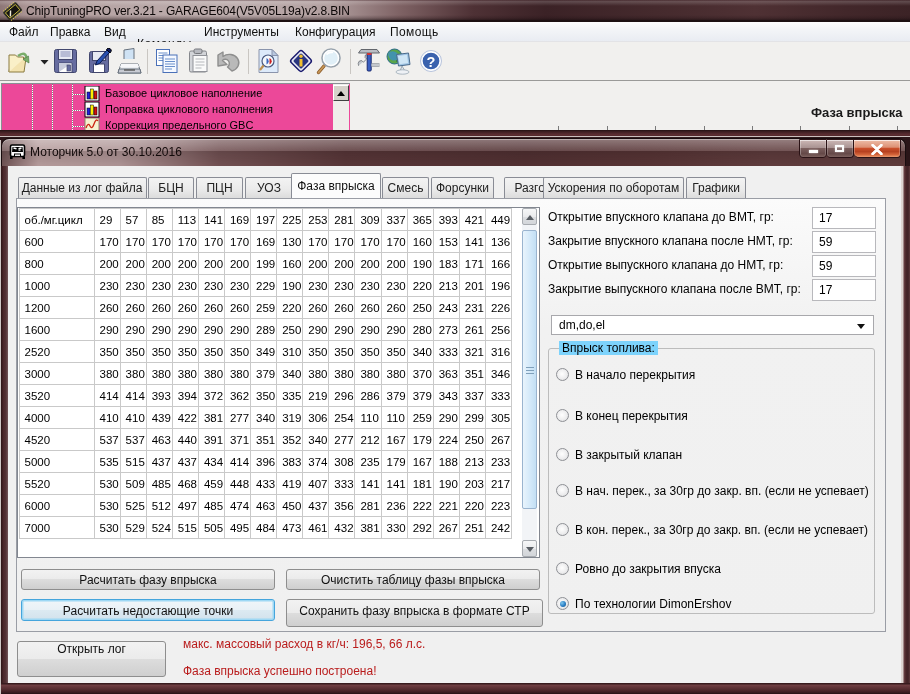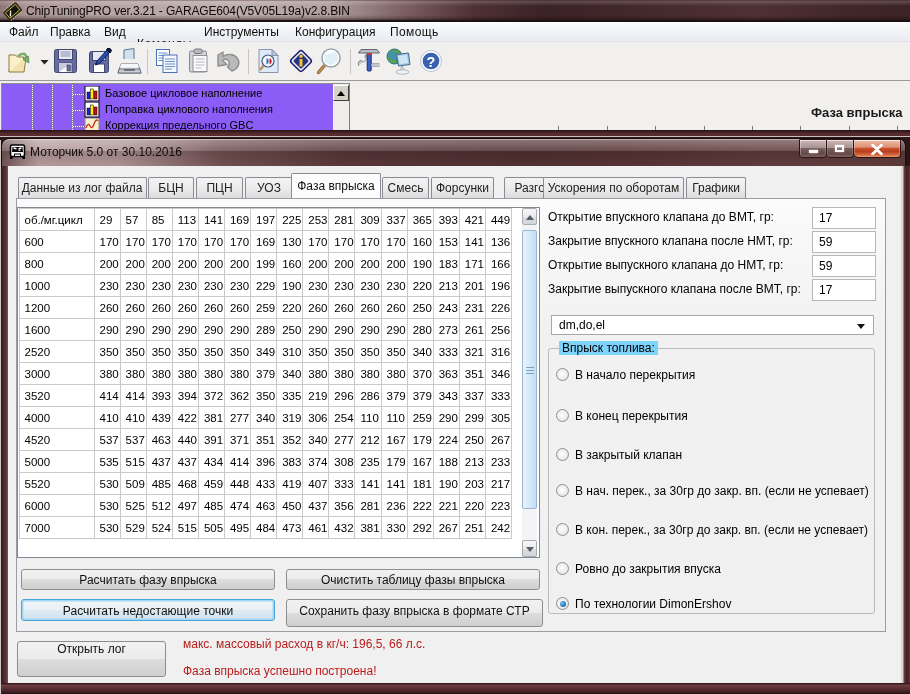--- a/index.html
+++ b/index.html
@@ -19,21 +19,21 @@
   background:linear-gradient(180deg, #fdfdfe 0%, #f2f4f7 45%, #e9ecf2 100%);
   border-bottom:1px solid #e3e3e6; }
 .mi { position:absolute; top:25px; font-size:12px; color:#111; }
 #toolbar { left:0; top:42px; width:910px; height:39px; background:#f1f0ee; border-bottom:1px solid #9a9a98; }
 .tsep { position:absolute; top:7px; width:1px; height:25px; background:#c9c6c2; }
 #panel { left:0; top:81px; width:910px; height:50px; background:#f1f0ee; }
 #fvlabel { left:811px; top:105px; font-size:13px; font-weight:bold; color:#1a1a1a; }
 .tick { position:absolute; top:126px; width:1px; height:4px; background:#7a7a7a; }
 
 
-#tree { left:1px; top:83px; width:349px; height:47px; background:#8b5cf6;
+#tree { left:1px; top:83px; width:349px; height:47px; background:#ec4899;
   border-top:1px solid #8a8f94; border-left:1px solid #8a8f94; overflow:hidden; }
 .treerow { position:absolute; left:103px; font-size:11px; color:#000; white-space:nowrap; }
 .vdot { position:absolute; width:1px; background-image:repeating-linear-gradient(180deg,#808080 0 1px,#fff 1px 2px); }
 .hdot { position:absolute; height:1px; background-image:repeating-linear-gradient(90deg,#808080 0 1px,#fff 1px 2px); }
 #treesb { left:333px; top:84px; width:16px; height:46px; background:#efedea; }
 #treesbbtn { left:333px; top:85px; width:16px; height:16px; background:#d6d2ca;
   border-top:1px solid #fff; border-left:1px solid #fff; border-right:1px solid #404040; border-bottom:1px solid #404040; }
 
 
 #band { left:0; top:130px; width:910px; height:8px;

